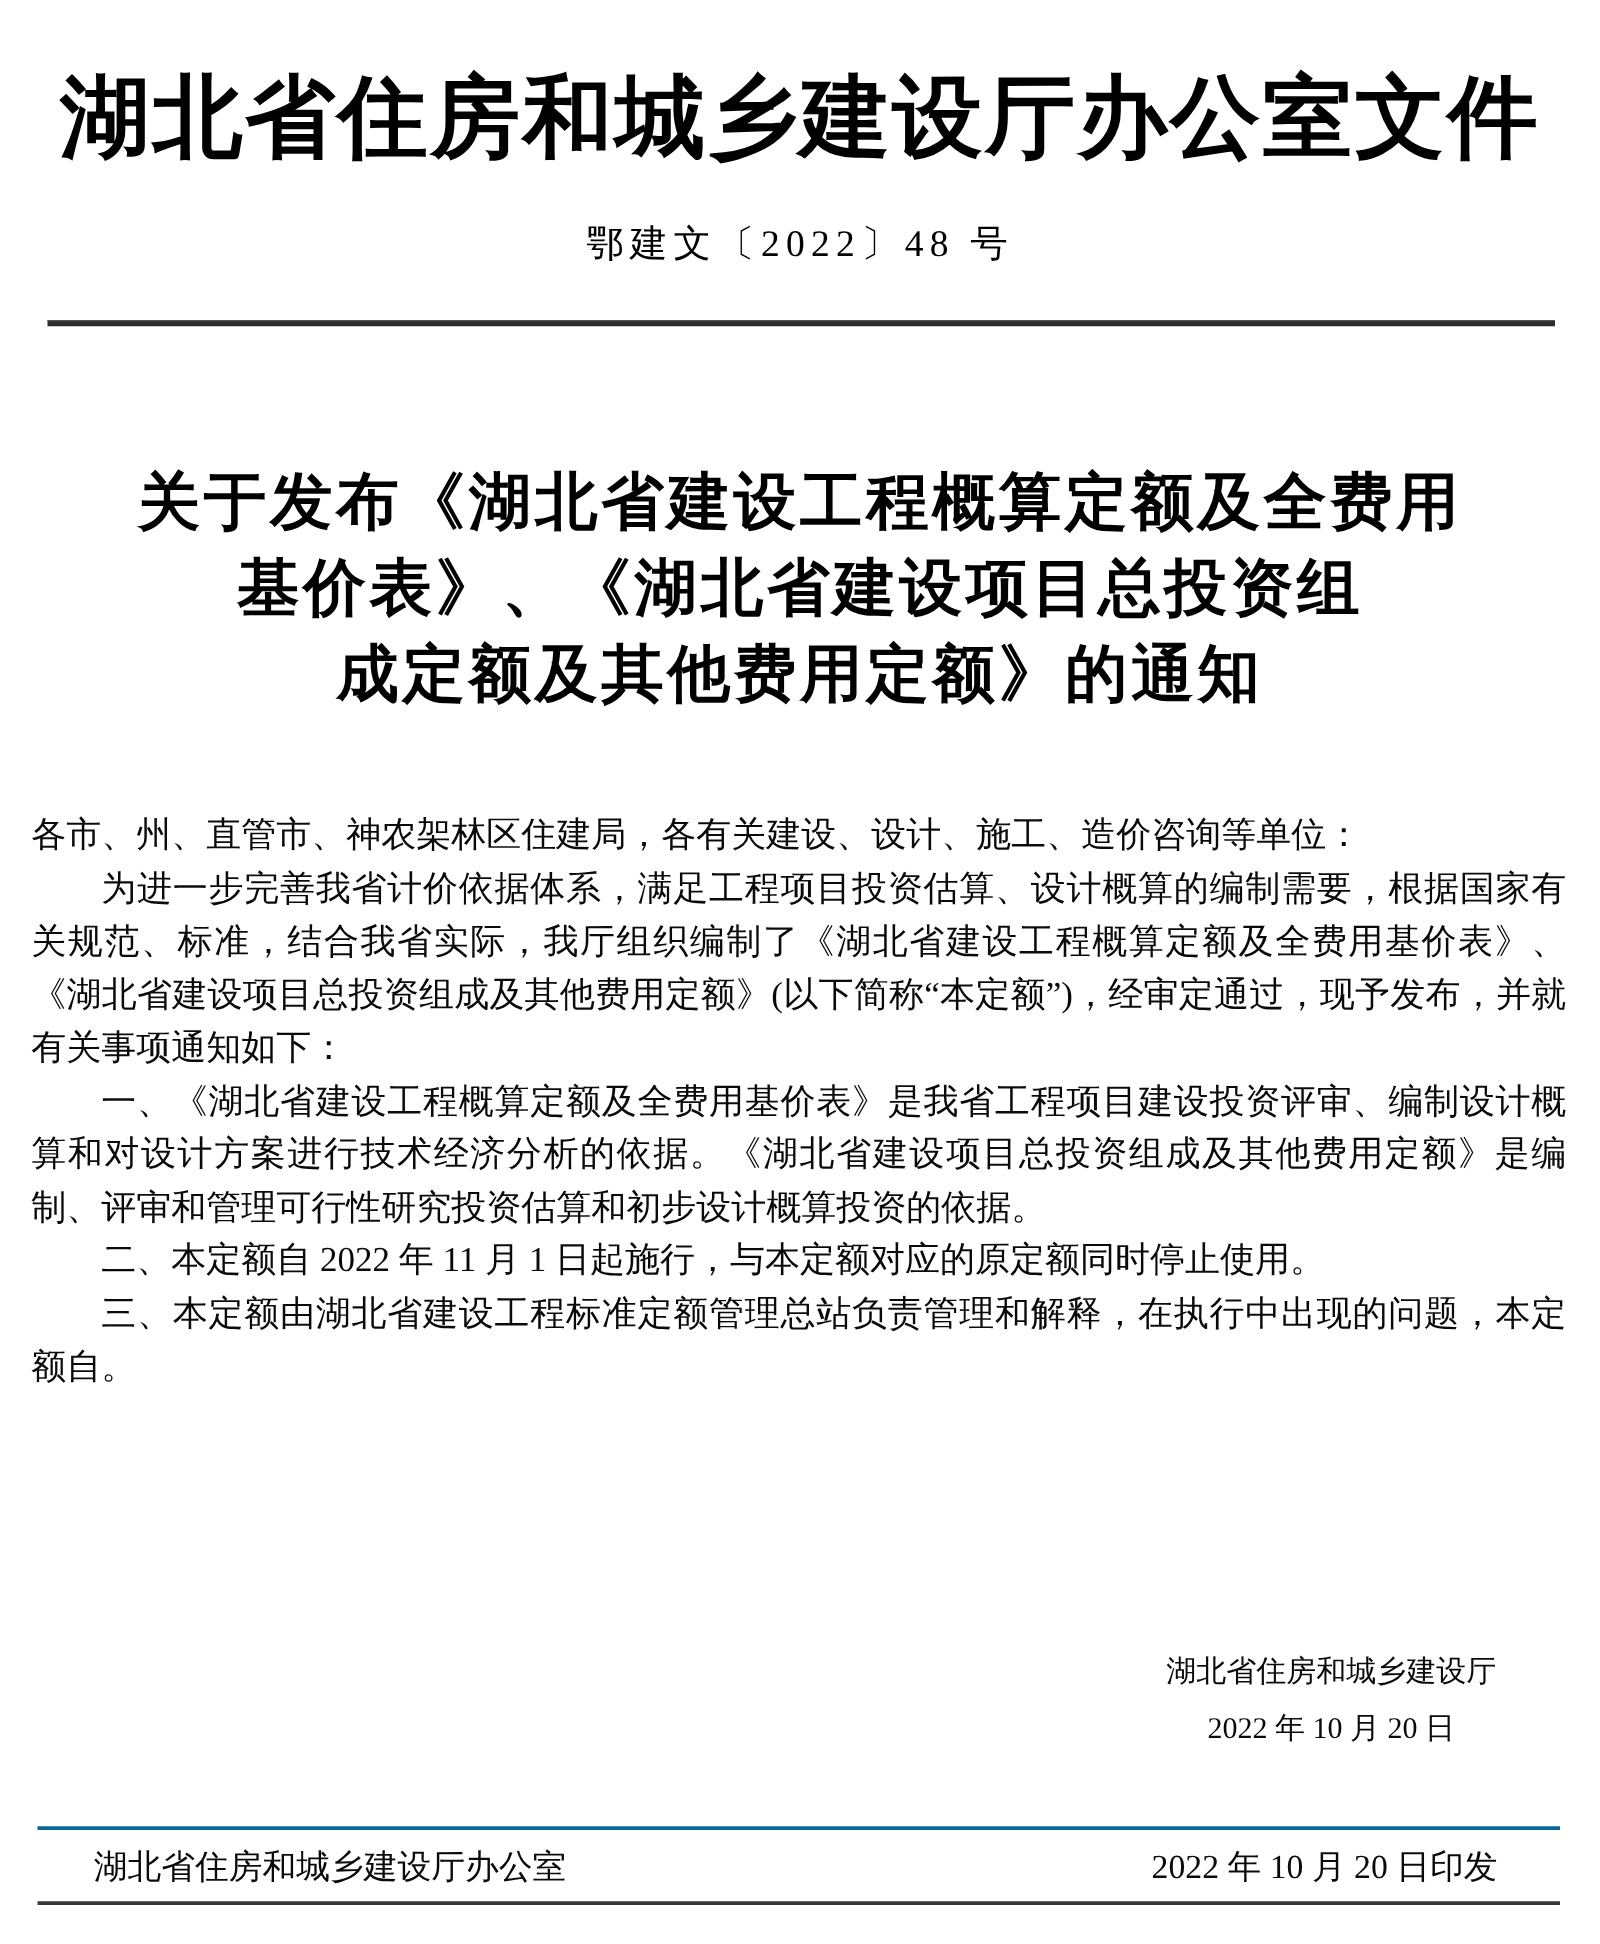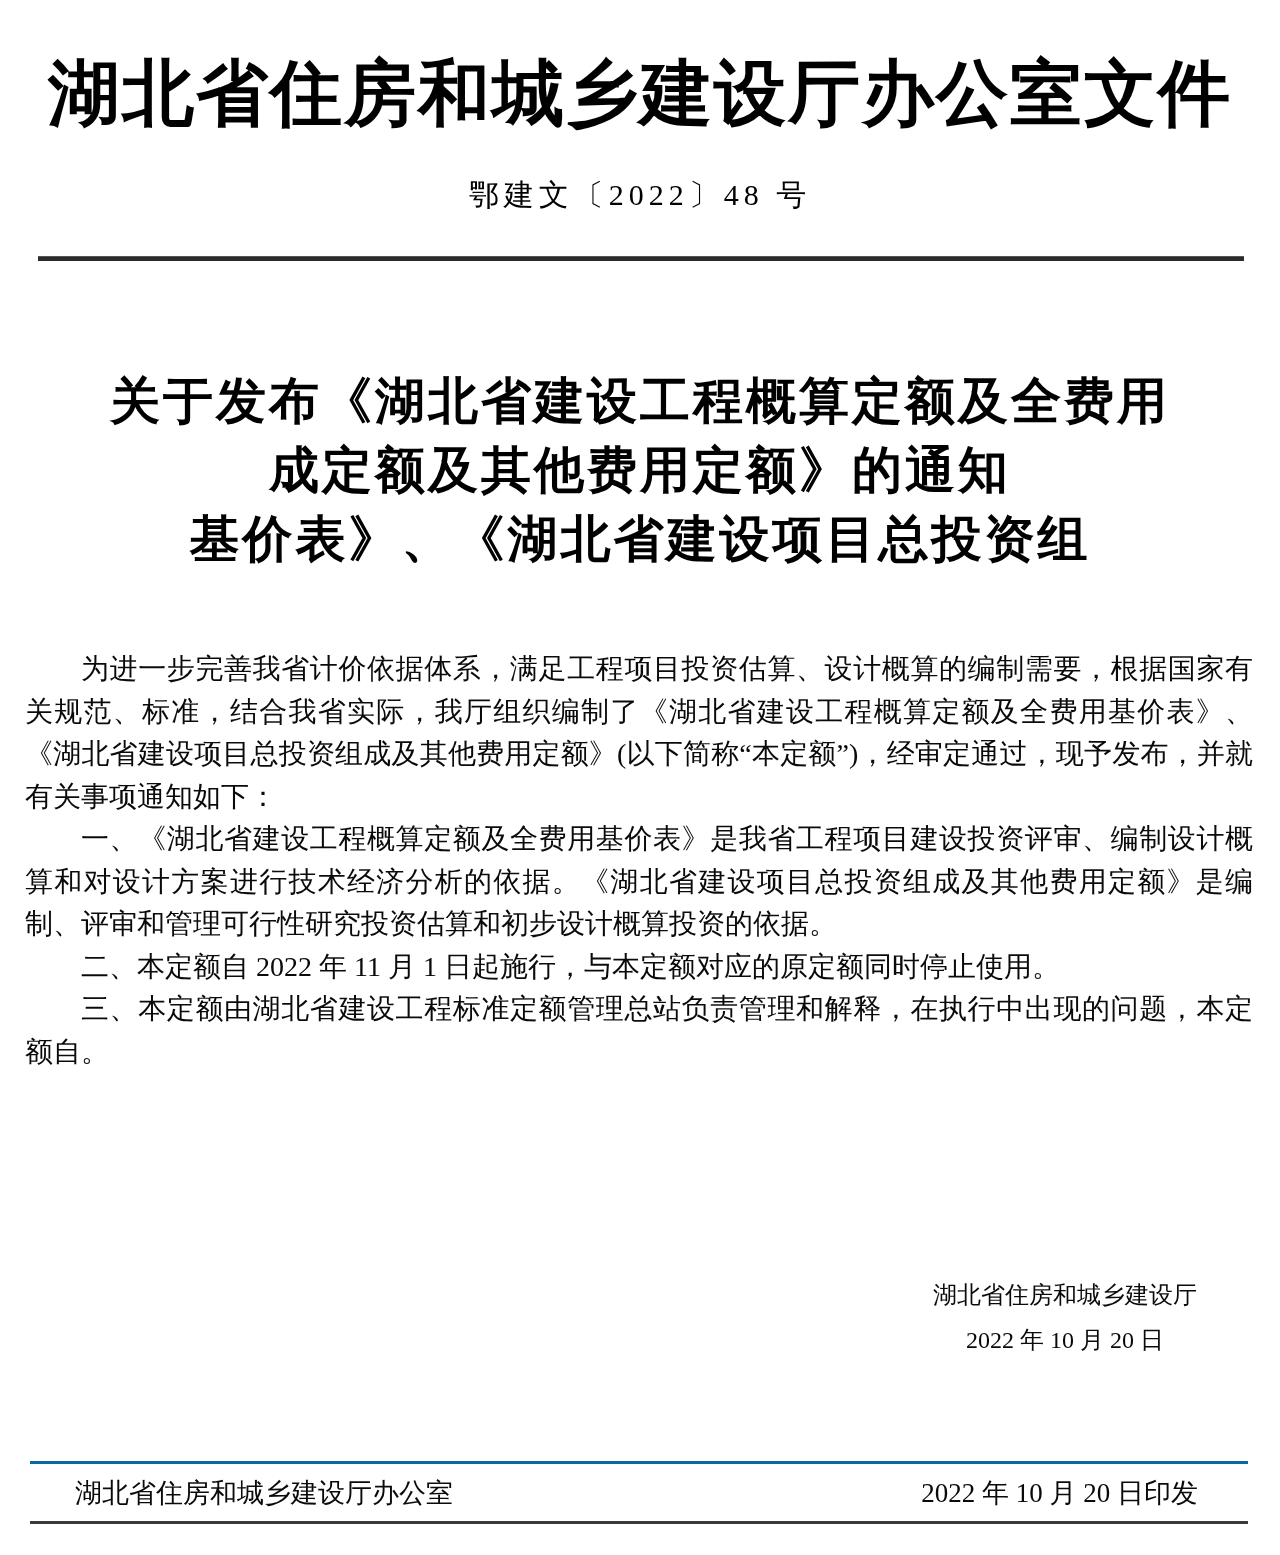--- a/index.html
+++ b/index.html
@@ -97,25 +97,26 @@
 <div class="page">
 
   <div class="header-title">湖北省住房和城乡建设厅办公室文件</div>
 
   <div class="doc-number">鄂建文〔2022〕48 号</div>
 
   <div class="rule"></div>
 
   <div class="main-title">
     <div>关于发布《湖北省建设工程概算定额及全费用</div>
+    <div>基价表》、《湖北省建设项目总投资组</div>
     <div>成定额及其他费用定额》的通知</div>
-    <div>基价表》、《湖北省建设项目总投资组</div>
   </div>
 
   <div class="body-text">
+    <p class="salutation">各市、州、直管市、神农架林区住建局，各有关建设、设计、施工、造价咨询等单位：</p>
     <p>为进一步完善我省计价依据体系，满足工程项目投资估算、设计概算的编制需要，根据国家有关规范、标准，结合我省实际，我厅组织编制了《湖北省建设工程概算定额及全费用基价表》、《湖北省建设项目总投资组成及其他费用定额》(以下简称“本定额”)，经审定通过，现予发布，并就有关事项通知如下：</p>
     <p>一、《湖北省建设工程概算定额及全费用基价表》是我省工程项目建设投资评审、编制设计概算和对设计方案进行技术经济分析的依据。《湖北省建设项目总投资组成及其他费用定额》是编制、评审和管理可行性研究投资估算和初步设计概算投资的依据。</p>
     <p>二、本定额自 2022 年 11 月 1 日起施行，与本定额对应的原定额同时停止使用。</p>
     <p>三、本定额由湖北省建设工程标准定额管理总站负责管理和解释，在执行中出现的问题，本定额自。</p>
   </div>
 
   <div class="signature">
     <div>湖北省住房和城乡建设厅</div>
     <div>2022 年 10 月 20 日</div>
   </div>

